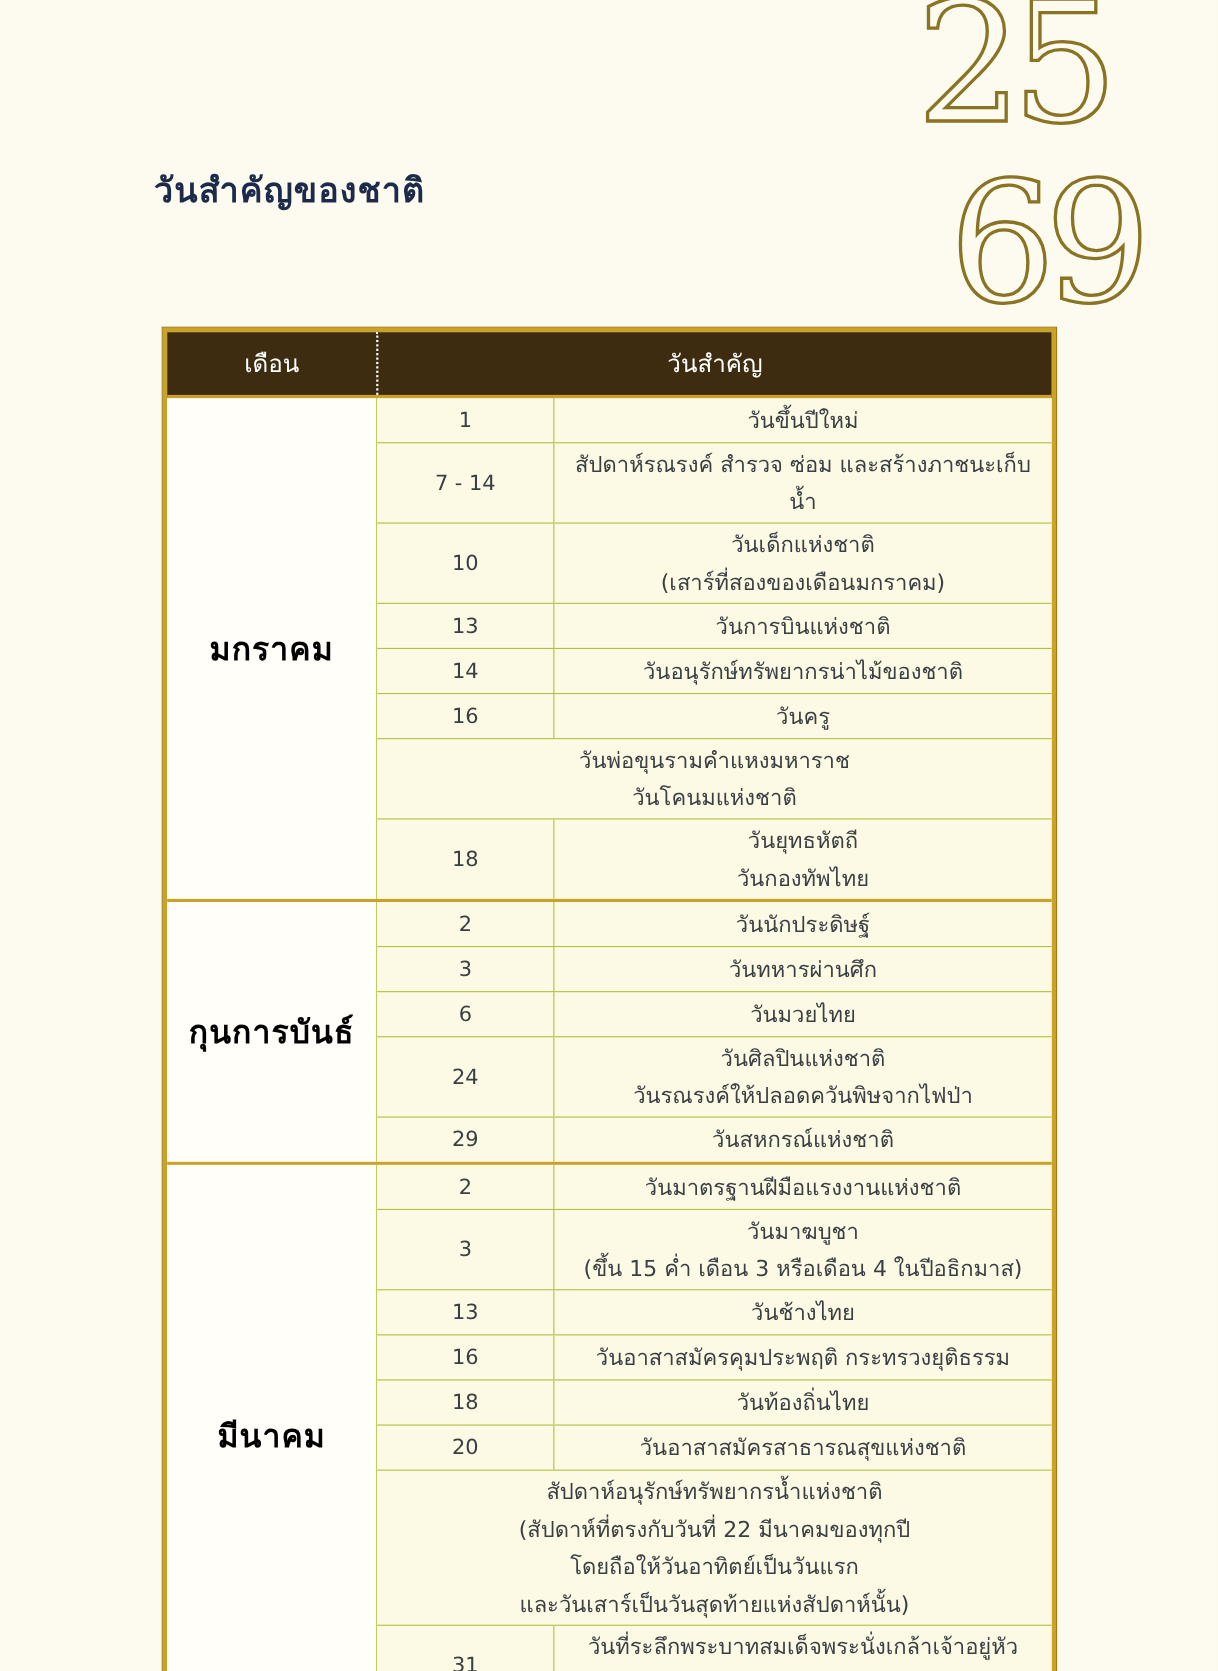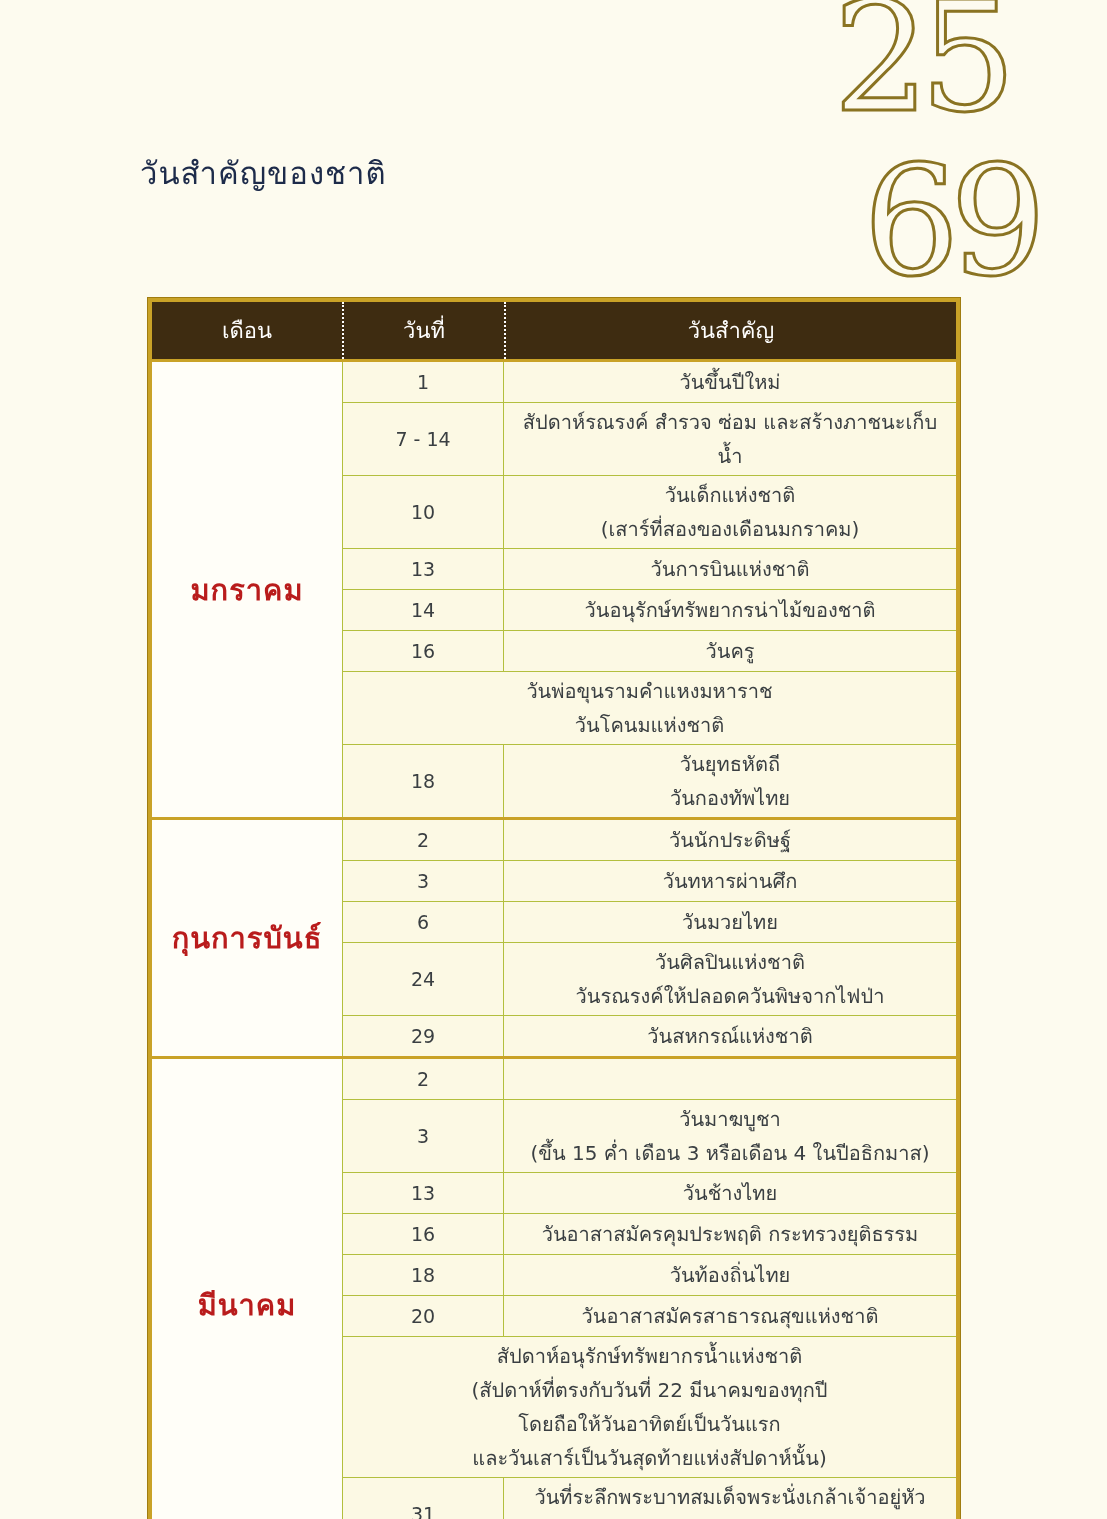--- a/index.html
+++ b/index.html
@@ -5,21 +5,21 @@
   html,body{margin:0;padding:0;}
   body{
     width:1107px;height:1519px;
     background:#fdfbef;
     position:relative;
     overflow:hidden;
     font-family:"DejaVu Sans","Liberation Sans",sans-serif;
   }
   .page-title{
     position:absolute;left:140px;top:148px;
-    font-size:31px;font-weight:normal;color:#1d2b4a;
+    font-size:31px;font-weight:bold;color:#1d2b4a;
     letter-spacing:1px;
   }
   .year-svg{
     position:absolute;left:815px;top:-8px;overflow:visible;
     pointer-events:none;
   }
   .year-svg text{
     font-family:"DejaVu Serif","Liberation Serif",serif;
     fill:none;stroke:#8a7322;stroke-width:3px;
   }
@@ -43,21 +43,21 @@
   }
   .h-month{width:190px;border-right:2px dotted #ffffff;}
   .h-date{width:160px;border-right:2px dotted #ffffff;}
   .h-day{flex:1;}
   .table-section{display:flex;}
   .table-section + .table-section{border-top:3px solid #c9a227;}
   .month-cell{
     width:190px;flex:0 0 190px;
     background:#fffef8;
     display:flex;align-items:center;justify-content:center;
-    font-size:29px;font-weight:bold;color:#b91c1c;
+    font-size:29px;font-weight:bold;color:#000000;
     border-right:1px solid #b3bf3e;
     letter-spacing:1px;
   }
   .rows-group{flex:1;display:flex;flex-direction:column;background:#fcf9e4;}
   .table-row{display:flex;}
   .table-row + .table-row{border-top:1px solid #b3bf3e;}
   .date-cell{
     width:160px;flex:0 0 160px;
     border-right:1px solid #b3bf3e;
     display:flex;align-items:center;justify-content:center;
@@ -80,21 +80,20 @@
 <div class="page-title">วันสำคัญของชาติ</div>
 
 <svg class="year-svg" width="290" height="310">
   <text x="18" y="118" font-size="152" letter-spacing="-10">25</text>
   <text x="48" y="282" font-size="152" letter-spacing="-10">69</text>
 </svg>
 
 <div class="cal-table">
   <div class="cal-header">
     <div class="hcell h-month">เดือน</div>
-    <div class="hcell h-date">วันที่</div>
     <div class="hcell h-day">วันสำคัญ</div>
   </div>
   <div>
       <div class="table-section">
         <div class="month-cell">มกราคม</div>
         <div class="rows-group">
           <div class="table-row">
             <div class="date-cell">1</div>
             <div class="day-cell">วันขึ้นปีใหม่</div>
           </div>
@@ -154,20 +153,21 @@
             <div class="date-cell">29</div>
             <div class="day-cell">วันสหกรณ์แห่งชาติ</div>
           </div>
         </div>
       </div>
       <div class="table-section">
         <div class="month-cell">มีนาคม</div>
         <div class="rows-group">
           <div class="table-row">
             <div class="date-cell">2</div>
+            <div class="day-cell">วันมาตรฐานฝีมือแรงงานแห่งชาติ</div>
           </div>
           <div class="table-row">
             <div class="date-cell">3</div>
             <div class="day-cell">วันมาฆบูชา
 (ขึ้น 15 ค่ำ เดือน 3 หรือเดือน 4 ในปีอธิกมาส)</div>
           </div>
           <div class="table-row">
             <div class="date-cell">13</div>
             <div class="day-cell">วันช้างไทย</div>
           </div>

